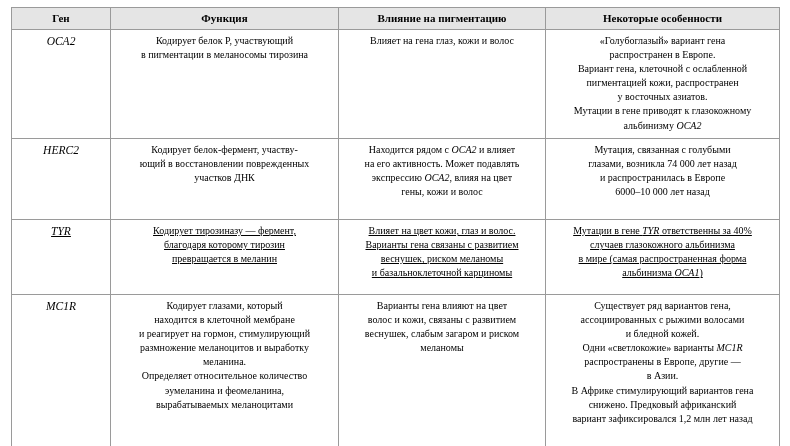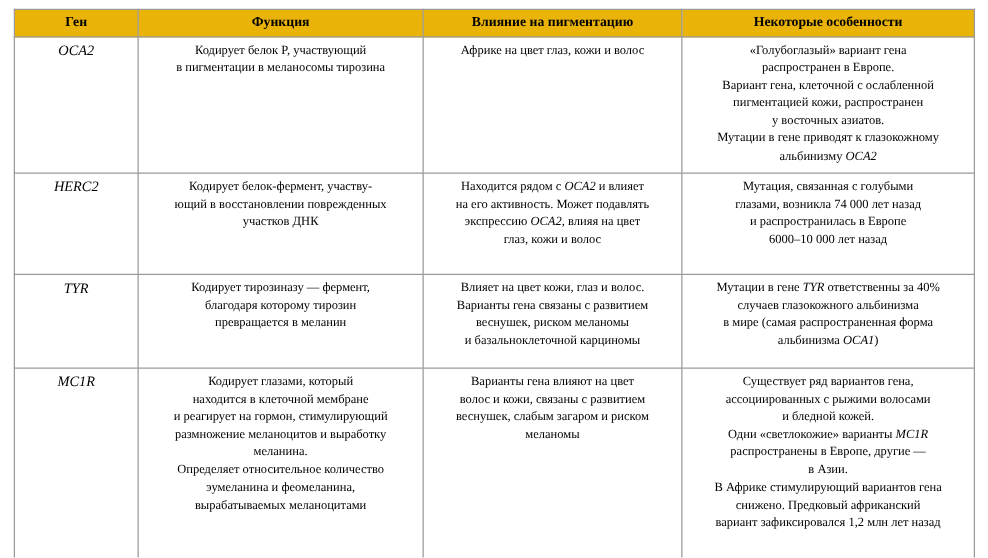--- a/index.html
+++ b/index.html
@@ -44,21 +44,21 @@
     padding: 4px 4px 4px 4px;
   }
   thead th {
     font-family: "Liberation Serif", serif;
     font-weight: bold;
     font-size: 11px;
     line-height: 13px;
     padding-top: 4px;
     padding-bottom: 4px;
     vertical-align: middle;
-    background: #eab308;
+    background: #e5e5e5;
   }
   td.gene-name {
     font-style: italic;
     font-size: 11.5px;
     line-height: 14px;
     padding-top: 7px;
   }
   td.cell-text {
     font-size: 10px;
     line-height: 14.1px;
@@ -72,21 +72,21 @@
   i, .it { font-style: italic; }
 
   
   col.c1 { width: 99px; }
   col.c2 { width: 228px; }
   col.c3 { width: 207px; }
   col.c4 { width: 234px; }
 
   tr.row-oca2 td { height: 100px; }
   tr.row-herc2 td { height: 72px; }
-  tr.row-tyr td  { height: 66px; }
+  tr.row-tyr td  { height: 66px; text-decoration: underline; }
   tr.row-mc1r td { height: 148px; }
 </style>
 </head>
 <body>
 
 <div class="page">
 
 
   <table class="gene-table">
     <colgroup>
@@ -105,21 +105,21 @@
     </thead>
     <tbody>
 
       <tr class="row-oca2">
         <td class="gene-name">OCA2</td>
         <td class="cell-text">
             <span class="ln">Кодирует белок P, участвующий</span>
             <span class="ln">в пигментации в меланосомы тирозина</span>
           </td>
         <td class="cell-text">
-            <span class="ln">Африке на цвет глаз, кожи и волос</span>
+            <span class="ln">Влияет на гена глаз, кожи и волос</span>
           </td>
         <td class="cell-text">
             <span class="ln">«Голубоглазый» вариант гена</span>
             <span class="ln">распространен в Европе.</span>
             <span class="ln">Вариант гена, клеточной с ослабленной</span>
             <span class="ln">пигментацией кожи, распространен</span>
             <span class="ln">у восточных азиатов.</span>
             <span class="ln">Мутации в гене приводят к глазокожному</span>
             <span class="ln">альбинизму <i>OCA2</i></span>
           </td>
@@ -129,21 +129,21 @@
         <td class="gene-name">HERC2</td>
         <td class="cell-text">
             <span class="ln">Кодирует белок-фермент, участву-</span>
             <span class="ln">ющий в восстановлении поврежденных</span>
             <span class="ln">участков ДНК</span>
           </td>
         <td class="cell-text">
             <span class="ln">Находится рядом с <i>OCA2</i> и влияет</span>
             <span class="ln">на его активность. Может подавлять</span>
             <span class="ln">экспрессию <i>OCA2</i>, влияя на цвет</span>
-            <span class="ln">глаз, кожи и волос</span>
+            <span class="ln">гены, кожи и волос</span>
           </td>
         <td class="cell-text">
             <span class="ln">Мутация, связанная с голубыми</span>
             <span class="ln">глазами, возникла 74 000 лет назад</span>
             <span class="ln">и распространилась в Европе</span>
             <span class="ln">6000–10 000 лет назад</span>
           </td>
       </tr>
 
       <tr class="row-tyr">

